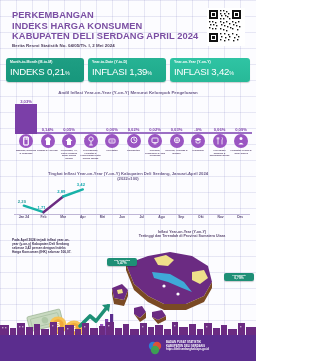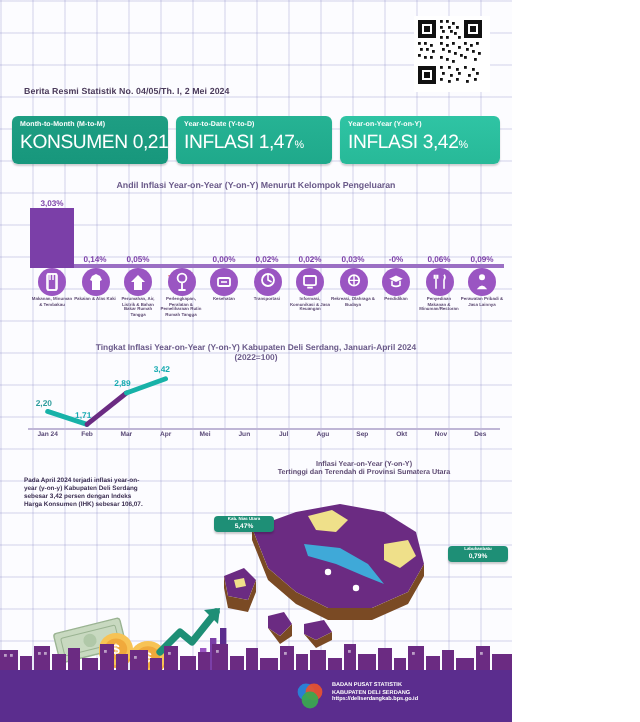--- a/index.html
+++ b/index.html
@@ -105,20 +105,25 @@
   .footer{position:absolute;left:0;bottom:0;width:256px;height:26px;background:#5b2d8e;}
   .flogo{position:absolute;left:148px;top:6px;width:14px;height:14px;}
   .ftext{position:absolute;left:166px;top:6px;color:#fff;font-size:2.8px;line-height:3.6px;font-weight:bold;}
 </style>
 </head>
 <body>
 
 <div id="page">
 
   <div class="header">
+    <div class="htitle">
+      <div>PERKEMBANGAN</div>
+      <div>INDEKS HARGA KONSUMEN</div>
+      <div>KABUPATEN DELI SERDANG APRIL 2024</div>
+    </div>
     <div class="hsub">Berita Resmi Statistik No. 04/05/Th. I, 2 Mei 2024</div>
     <div class="qr">
       <svg width="34" height="34" viewBox="0 0 34 34">
         <rect width="34" height="34" fill="#fff"></rect>
         <g fill="#111">
           <rect x="1" y="1" width="9" height="9"></rect>
             <rect x="3" y="3" width="5" height="5" fill="#fff"></rect>
             <rect x="4" y="4" width="3" height="3"></rect>
           <rect x="24" y="1" width="9" height="9"></rect>
             <rect x="26" y="3" width="5" height="5" fill="#fff"></rect>
@@ -182,25 +187,25 @@
             <rect x="25" y="31" width="1.4" height="1.4"></rect>
           <rect x="29" y="30" width="1.4" height="1.4"></rect>
         </g>
       </svg>
     </div>
   </div>
 
   <div class="stats">
     <div class="card card1">
       <span class="clabel">Month-to-Month (M-to-M)</span>
-      <span class="cval"><span>KONSUMEN</span> <span>0,21</span><span class="pct">%</span></span>
+      <span class="cval"><span>INDEKS</span> <span>0,21</span><span class="pct">%</span></span>
     </div>
     <div class="card card2">
       <span class="clabel">Year-to-Date (Y-to-D)</span>
-      <span class="cval"><span>INFLASI</span> <span>1,47</span><span class="pct">%</span></span>
+      <span class="cval"><span>INFLASI</span> <span>1,39</span><span class="pct">%</span></span>
     </div>
     <div class="card card3">
       <span class="clabel">Year-on-Year (Y-on-Y)</span>
       <span class="cval"><span>INFLASI</span> <span>3,42</span><span class="pct">%</span></span>
     </div>
   </div>
 
   <div class="andil-title">Andil Inflasi Year-on-Year (Y-on-Y) Menurut Kelompok Pengeluaran</div>
   <div class="andil">
     <div id="bars">

